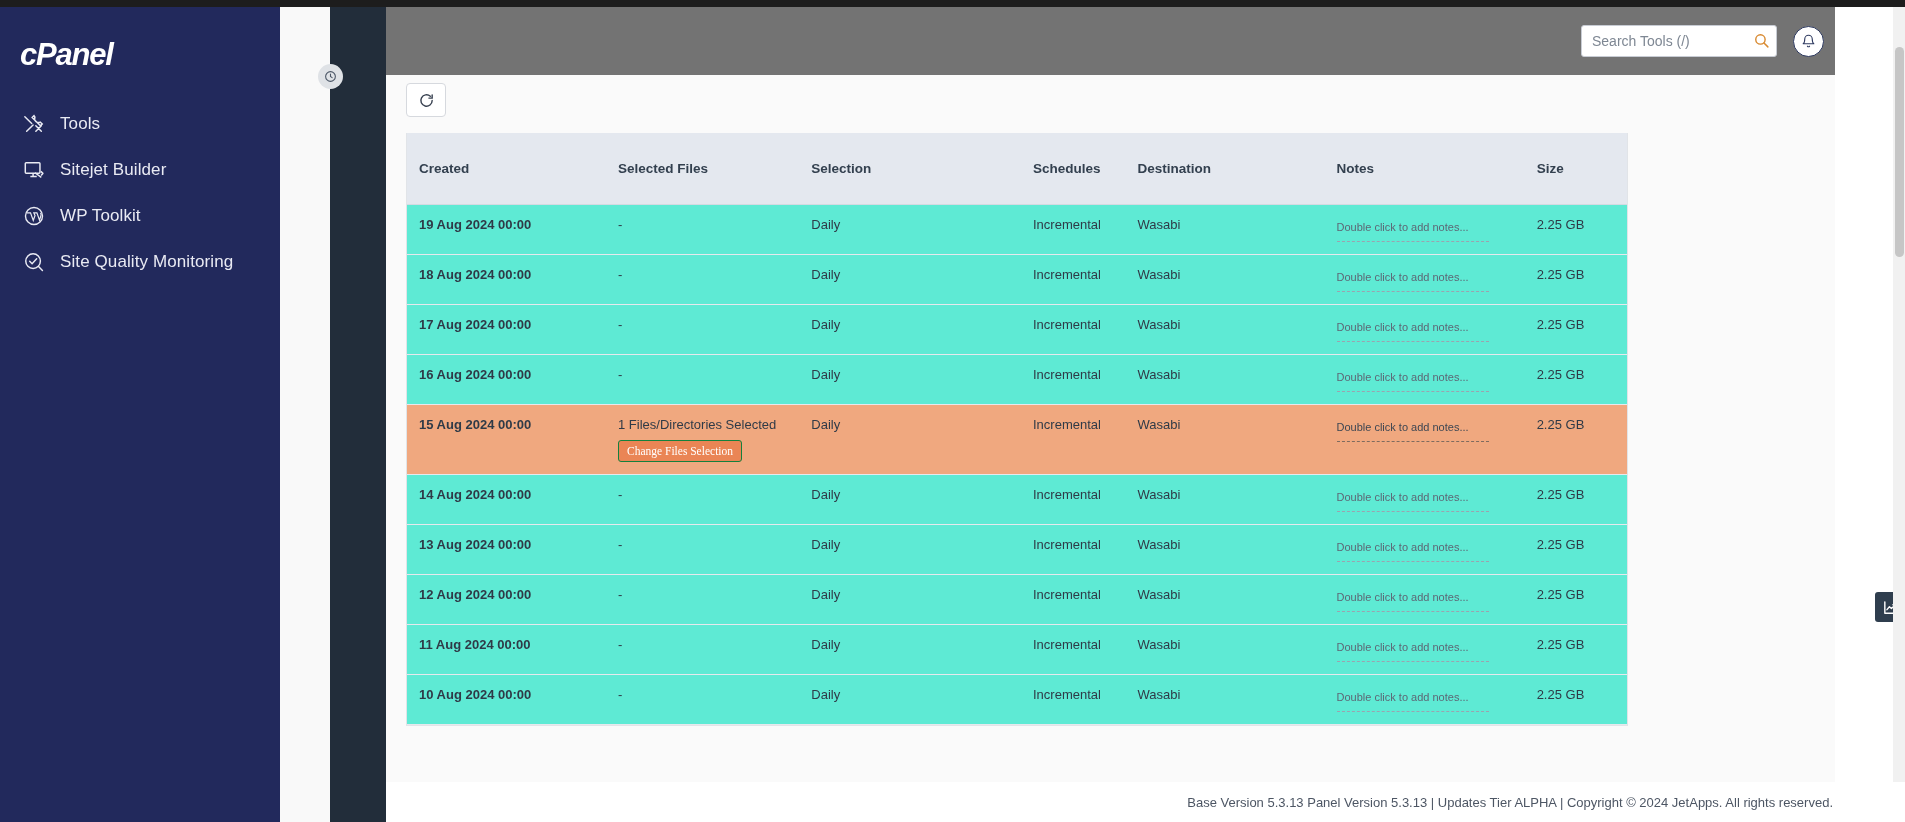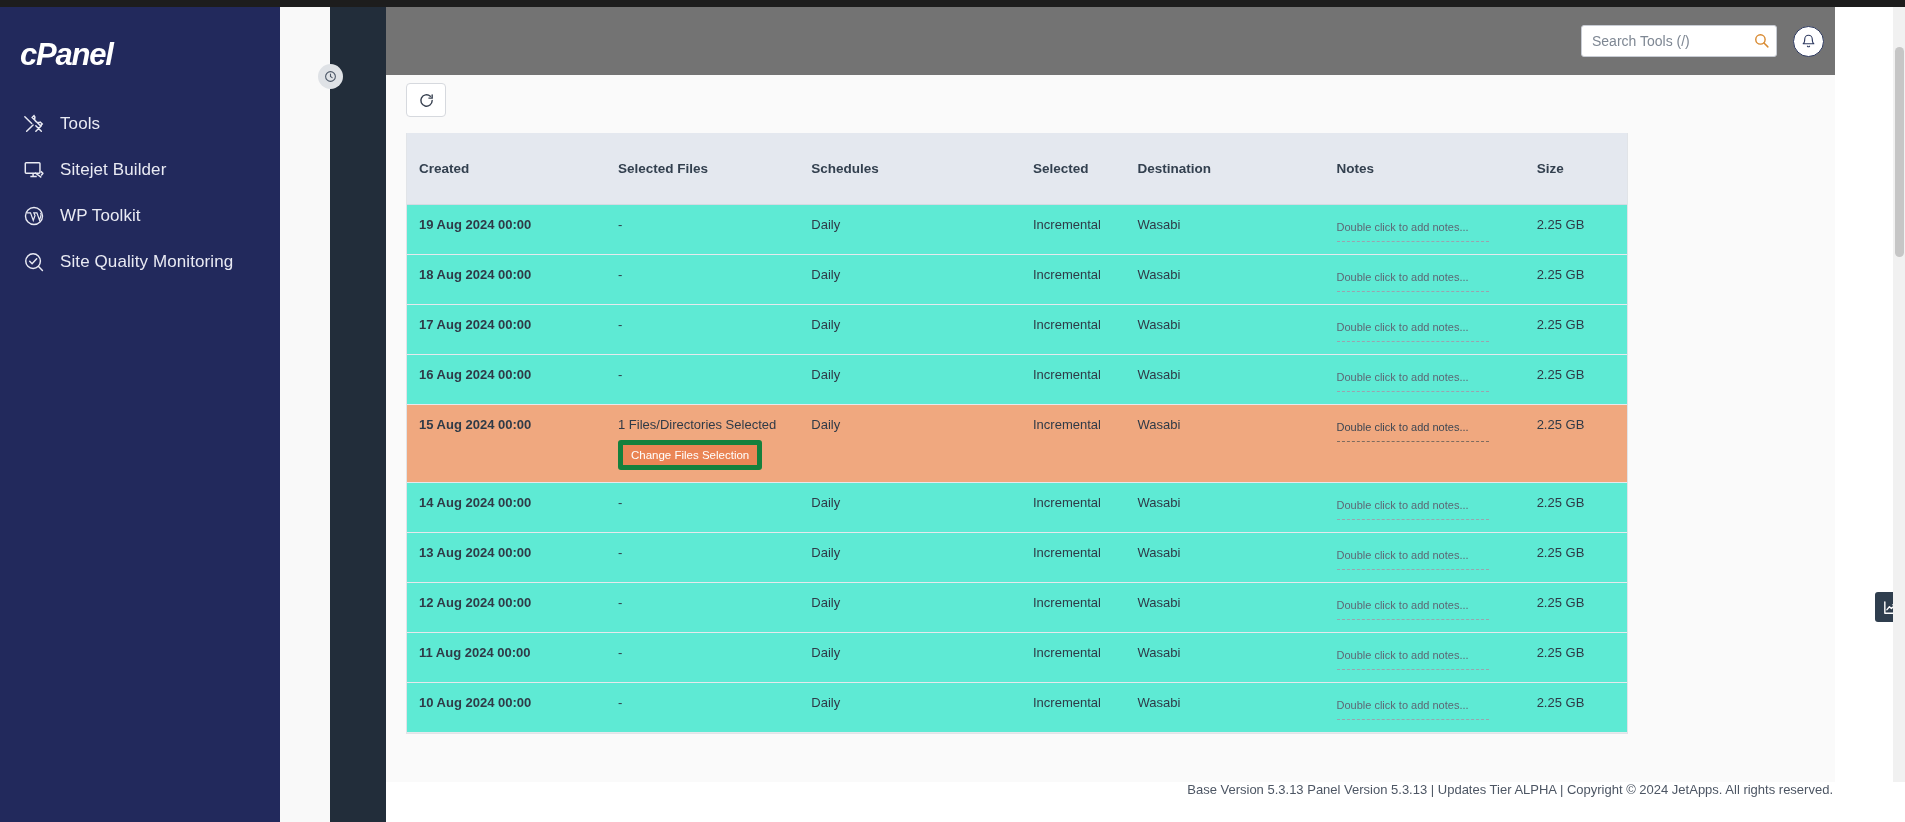--- a/index.html
+++ b/index.html
@@ -101,37 +101,37 @@
   td.c-created { font-weight:700; font-size:13px; width:175px; }
   td.c-files { width:170px; }
   td.c-sched { width:195px;margin-top:35px; }
   td.c-struct { width:90px; }
   td.c-dest { width:175px; }
   td.c-notes { width:175px; }
   td.c-size { width:90px; }
   .files-selected { font-weight:400; font-size:13px; display:block; }
   .change-files-btn {
     display:inline-block; margin-top:8px;
-    background:#ea8555; border:5px solid #15803d; color:#ffffff;
+    background:#ea8555; border:1px solid #15803d; color:#ffffff;
     font-size:11.5px; padding:4px 8px; border-radius:3px; cursor:pointer;
-    font-family:Liberation Sans, sans-serif;
+    font-family:Liberation Serif, serif;
   }
   .notes-cell {
     padding-top:4px;
     display:block; width:152px;
     color:#5d6775; font-size:11px;
     border-bottom:1px dashed #9aa3ae; padding-bottom:8px;
     cursor:pointer;
   }
   tr.selected .notes-cell { color:#3d4652; border-bottom-color:#7f6b5e; }
 
   
   .page-footer {
     position:absolute; bottom:0; left:386px; width:1519px; height:40px;
-    background:#ffffff; display:flex; align-items:flex-start; justify-content:flex-end;
+    background:#ffffff; display:flex; align-items:center; justify-content:flex-end;
     padding-right:72px;
   }
   .footer-text { font-size:13px; color:#4d5664; }
 
   
   .chart-fab {
     position:absolute; right:0; top:592px; width:30px; height:30px;
     background:#2f3e4e; display:flex; align-items:center; justify-content:center;
     border-radius:3px 0 0 3px; cursor:pointer;
   }
@@ -243,22 +243,22 @@
         </svg>
       </button>
     </div>
 
     <div class="table-wrap">
       <table>
         <thead>
           <tr>
             <th>Created</th>
             <th>Selected Files</th>
+            <th>Selection</th>
             <th>Schedules</th>
-            <th>Selected</th>
             <th>Destination</th>
             <th>Notes</th>
             <th>Size</th>
           </tr>
         </thead>
         <tbody id="table-body">
             <tr>
               <td class="c-created">19 Aug 2024 00:00</td>
               <td class="c-files">-</td>
               <td class="c-sched">Daily</td>

